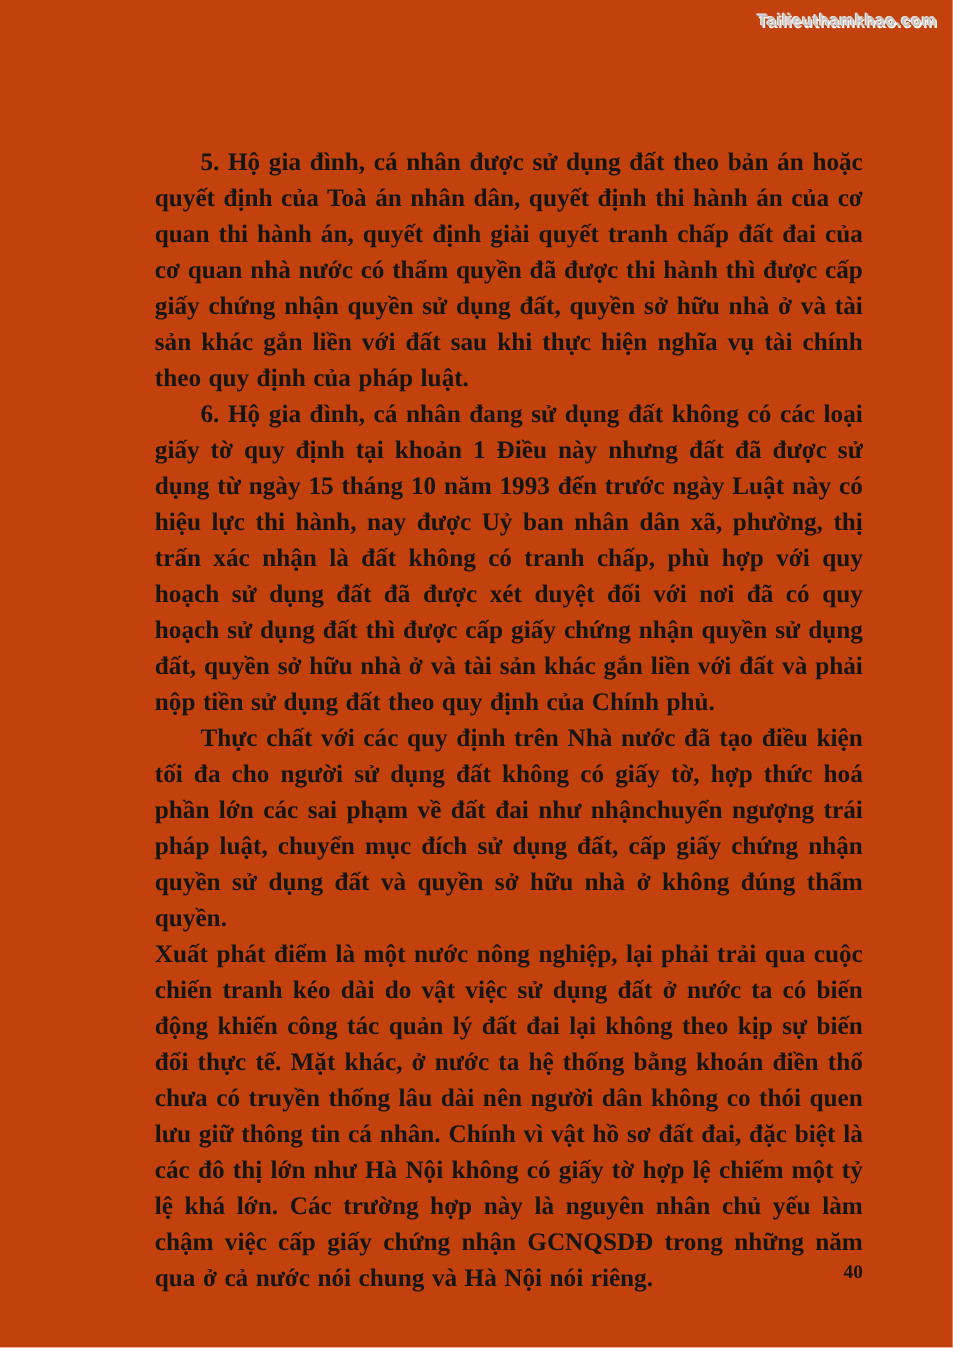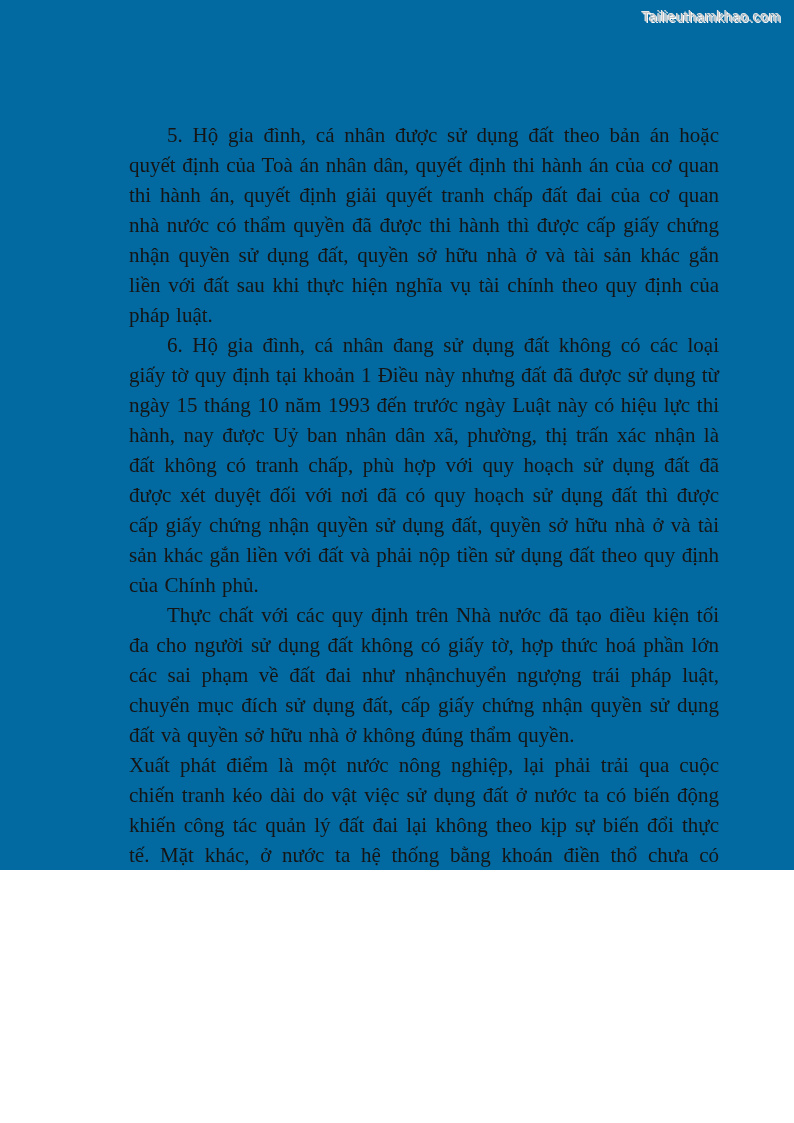--- a/index.html
+++ b/index.html
@@ -3,25 +3,26 @@
 <meta charset="utf-8">
 <style>
   html, body {
     margin: 0;
     padding: 0;
     background: #ffffff;
   }
   .page {
     position: relative;
     width: 794px;
-    height: 870px;
-    background: #0369a1;
+    height: 1123px;
+    background: #c2410c;
     overflow: hidden;
     font-family: "Liberation Serif", serif;
     color: #151515;
+    font-weight: bold;
   }
   .watermark {
     position: absolute;
     top: 9px;
     right: 13px;
     font-family: "Liberation Sans", sans-serif;
     font-size: 14px;
     letter-spacing: 0.4px;
     color: #c7c7c7;
     text-shadow: 1px 1px 0 #ffffff, -1px -1px 0 #e9e9e9;

